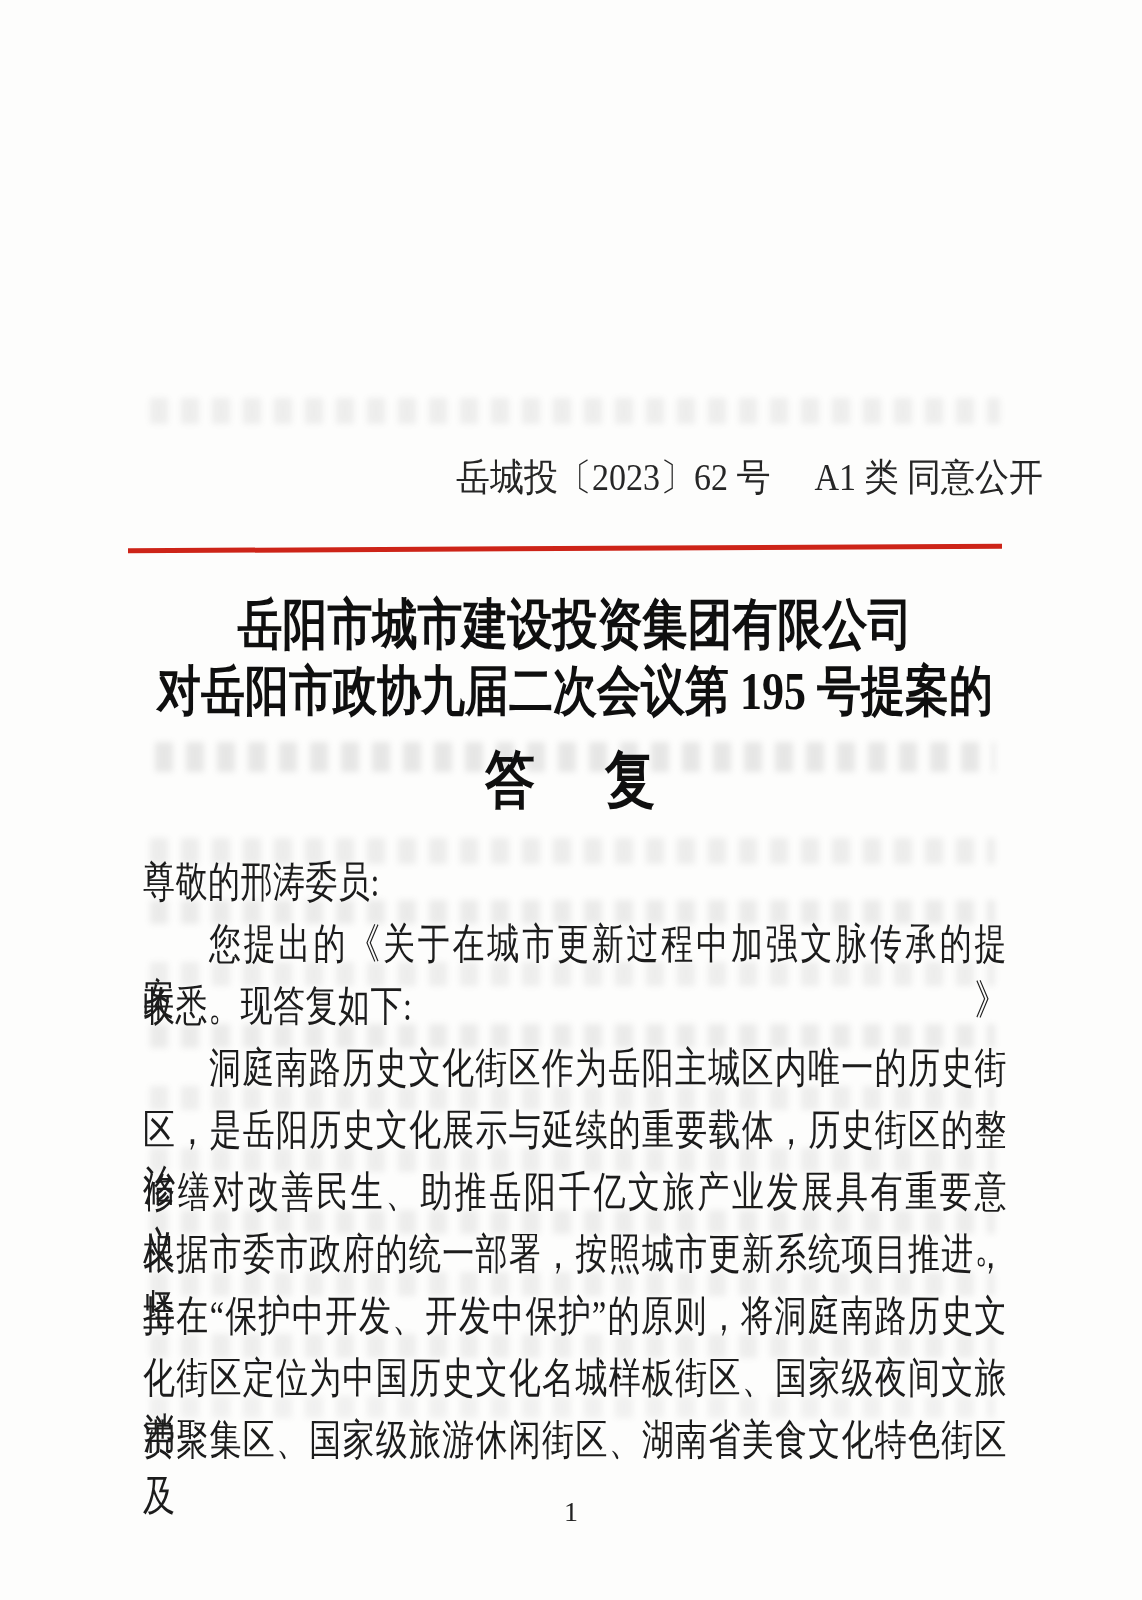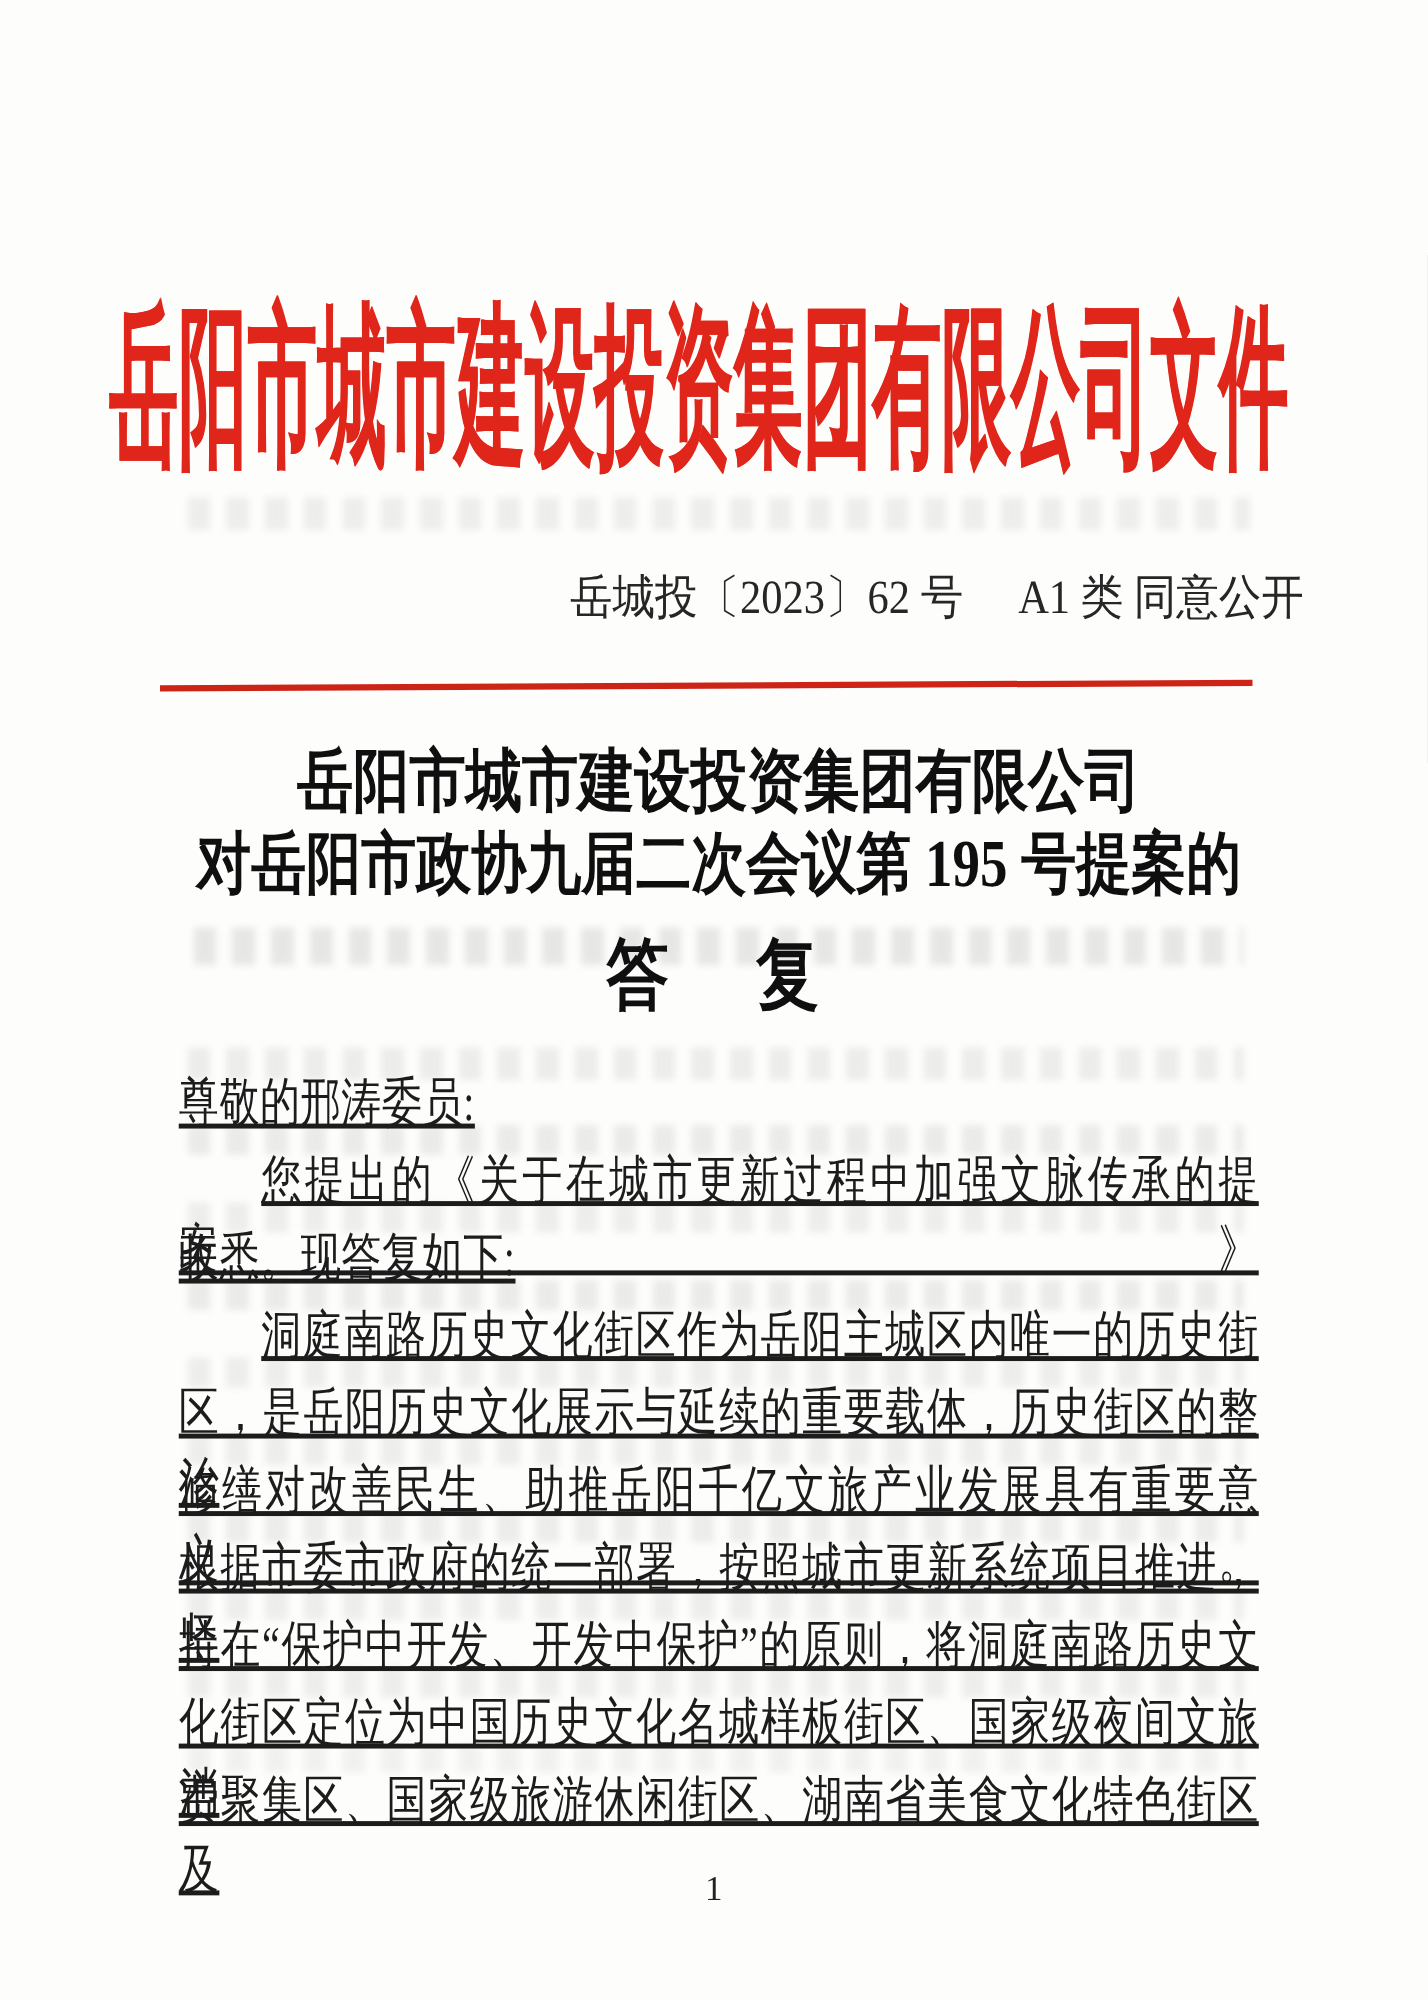--- a/index.html
+++ b/index.html
@@ -72,21 +72,20 @@
     transform: scaleY(1.25);
     transform-origin: top center;
     white-space: nowrap;
   }
 
   
   .body-text {
     position: absolute;
     left: 143px; top: 854px;
     width: 864px;
-    text-decoration: underline;
   }
   .bline {
     width: 864px;
     height: 62px;
     font-size: 32px;
     line-height: 42px;
     white-space: nowrap;
     transform: scaleY(1.32);
     transform-origin: top left;
     color: #1c1c1c;
@@ -116,23 +115,20 @@
     background: repeating-linear-gradient(90deg, #6a6a6a 0 18px, transparent 18px 31px);
     filter: blur(3px);
     pointer-events: none;
   }
 </style>
 </head>
 <body>
 
 <div class="page">
 
-  <div class="letterhead">
-    <span>岳阳市城市建设投资集团有限公司文件</span>
-  </div>
 
   <div class="ghost" style="left:150px; top:398px; width:850px; height:26px; opacity:.10;"></div>
 
   <div class="docline">
     <span>岳城投〔2023〕62 号</span>
     <span>A1 类 同意公开</span>
   </div>
 
   <div class="red-rule"></div>
 

